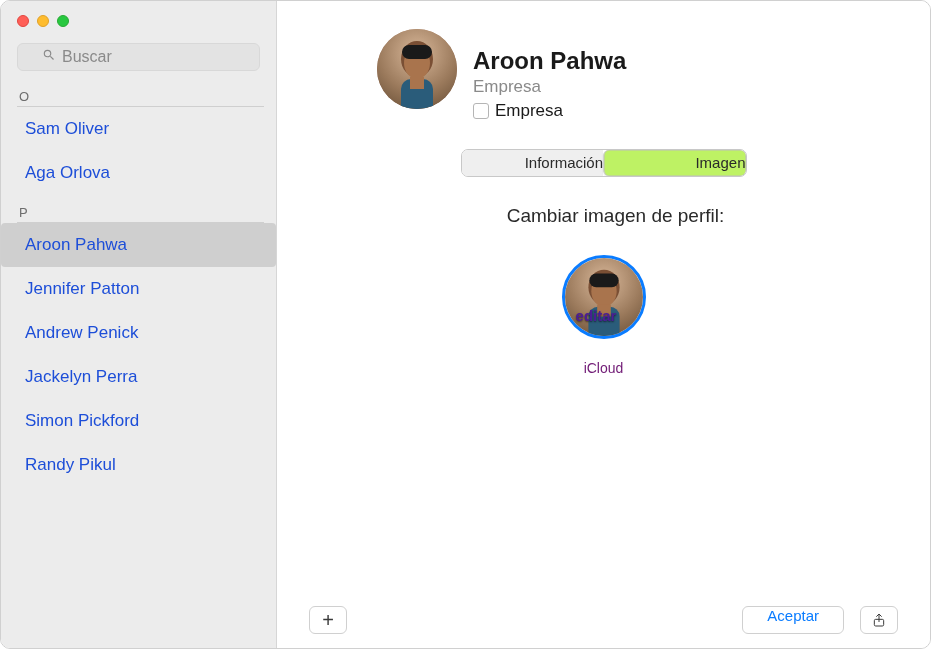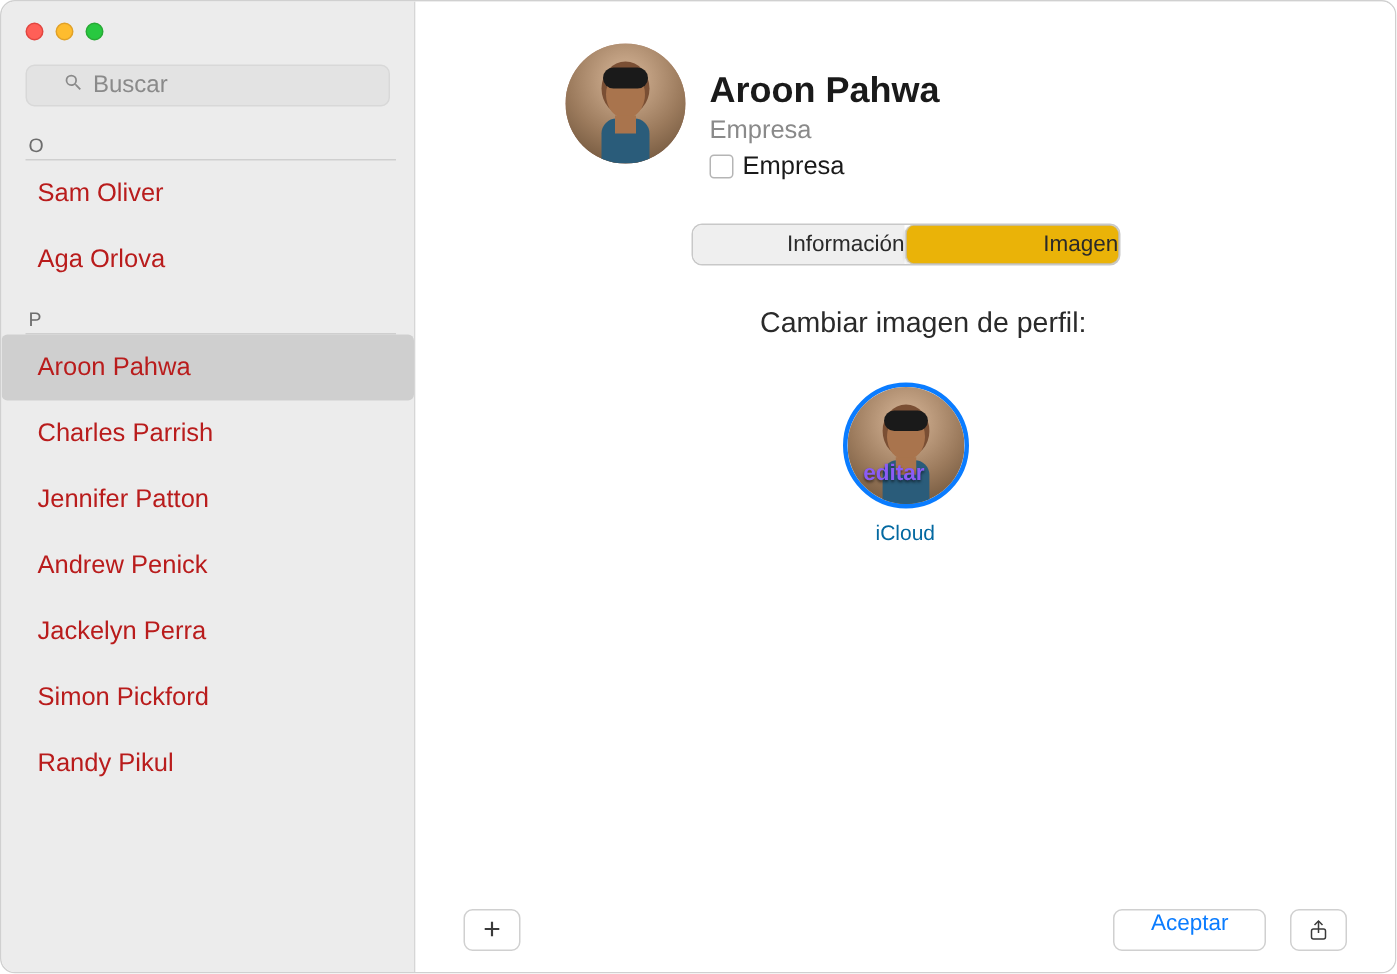--- a/index.html
+++ b/index.html
@@ -61,21 +61,21 @@
     .list { flex: 1; overflow-y: auto; padding: 0 12px 0 16px; }
     .section-letter {
       font-size: 13px;
       color: #6d6d6d;
       padding: 6px 4px 2px 2px;
       border-bottom: 1px solid #cfcfcf;
       margin-top: 4px;
     }
     .contact-row {
       font-size: 17px;
-      color: #b91c1c;
+      color: #1d4ed8;
       padding: 12px 8px;
       cursor: default;
       border-radius: 4px;
     }
     .contact-row.selected {
       background: #cfcfcf;
       margin-left: -16px;
       margin-right: -12px;
       padding-left: 24px;
     }
@@ -117,21 +117,21 @@
     .tab {
       flex: 1;
       text-align: right;
       font-size: 15px;
       line-height: 26px;
       color: #2a2a2a;
       background: #fff;
       cursor: default;
     }
     .tab.active {
-      background: #eab308;
+      background: #bef264;
       box-shadow: inset 0 0 0 0.5px #bdbdbd, 0 1px 2px rgba(0,0,0,0.1);
       border-radius: 6px;
     }
     .tab:not(.active) { background: #efefef; }
     .tabs .tab + .tab { border-left: 1px solid #d0d0d0; }
     .change-label {
       text-align: center;
       font-size: 19px;
       color: #2a2a2a;
       margin-top: 28px;
@@ -147,27 +147,27 @@
       overflow: hidden; position: relative;
       margin: 0 auto;
     }
     .thumb-overlay {
       position: absolute; bottom: 0; left: 0; right: 0;
       height: 34px;
       background: rgba(0,0,0,0); 
     }
     .thumb-edit {
       position: absolute; bottom: 12px; left: 0; right: 15px;
-      color: #8b5cf6; font-size: 15px; font-weight: 600;
+      color: #4c1d95; font-size: 15px; font-weight: 600;
       text-shadow: 0 1px 2px rgba(0,0,0,0.6);
     }
     .thumb-caption {
-      margin-top: 8px;
+      margin-top: 21px;
       font-size: 14px;
-      color: #0369a1;
+      color: #701a75;
     }
     .footer {
       position: absolute;
       bottom: 0; left: 0; right: 0;
       height: 56px;
       display: flex;
       align-items: center;
       justify-content: space-between;
       padding: 0 32px;
     }
@@ -217,21 +217,20 @@
         </span>
         <input type="text" placeholder="Buscar" style="">
       </div>
     </div>
     <div class="list" id="contact-list">
         <div class="section-letter">O</div>
         <div class="contact-row">Sam Oliver</div>
         <div class="contact-row">Aga Orlova</div>
         <div class="section-letter">P</div>
         <div class="contact-row selected">Aroon Pahwa</div>
-        <div class="contact-row">Charles Parrish</div>
         <div class="contact-row">Jennifer Patton</div>
         <div class="contact-row">Andrew Penick</div>
         <div class="contact-row">Jackelyn Perra</div>
         <div class="contact-row">Simon Pickford</div>
         <div class="contact-row">Randy Pikul</div>
       </div>
   </aside>
 
   <main class="main">
     <div class="header">

